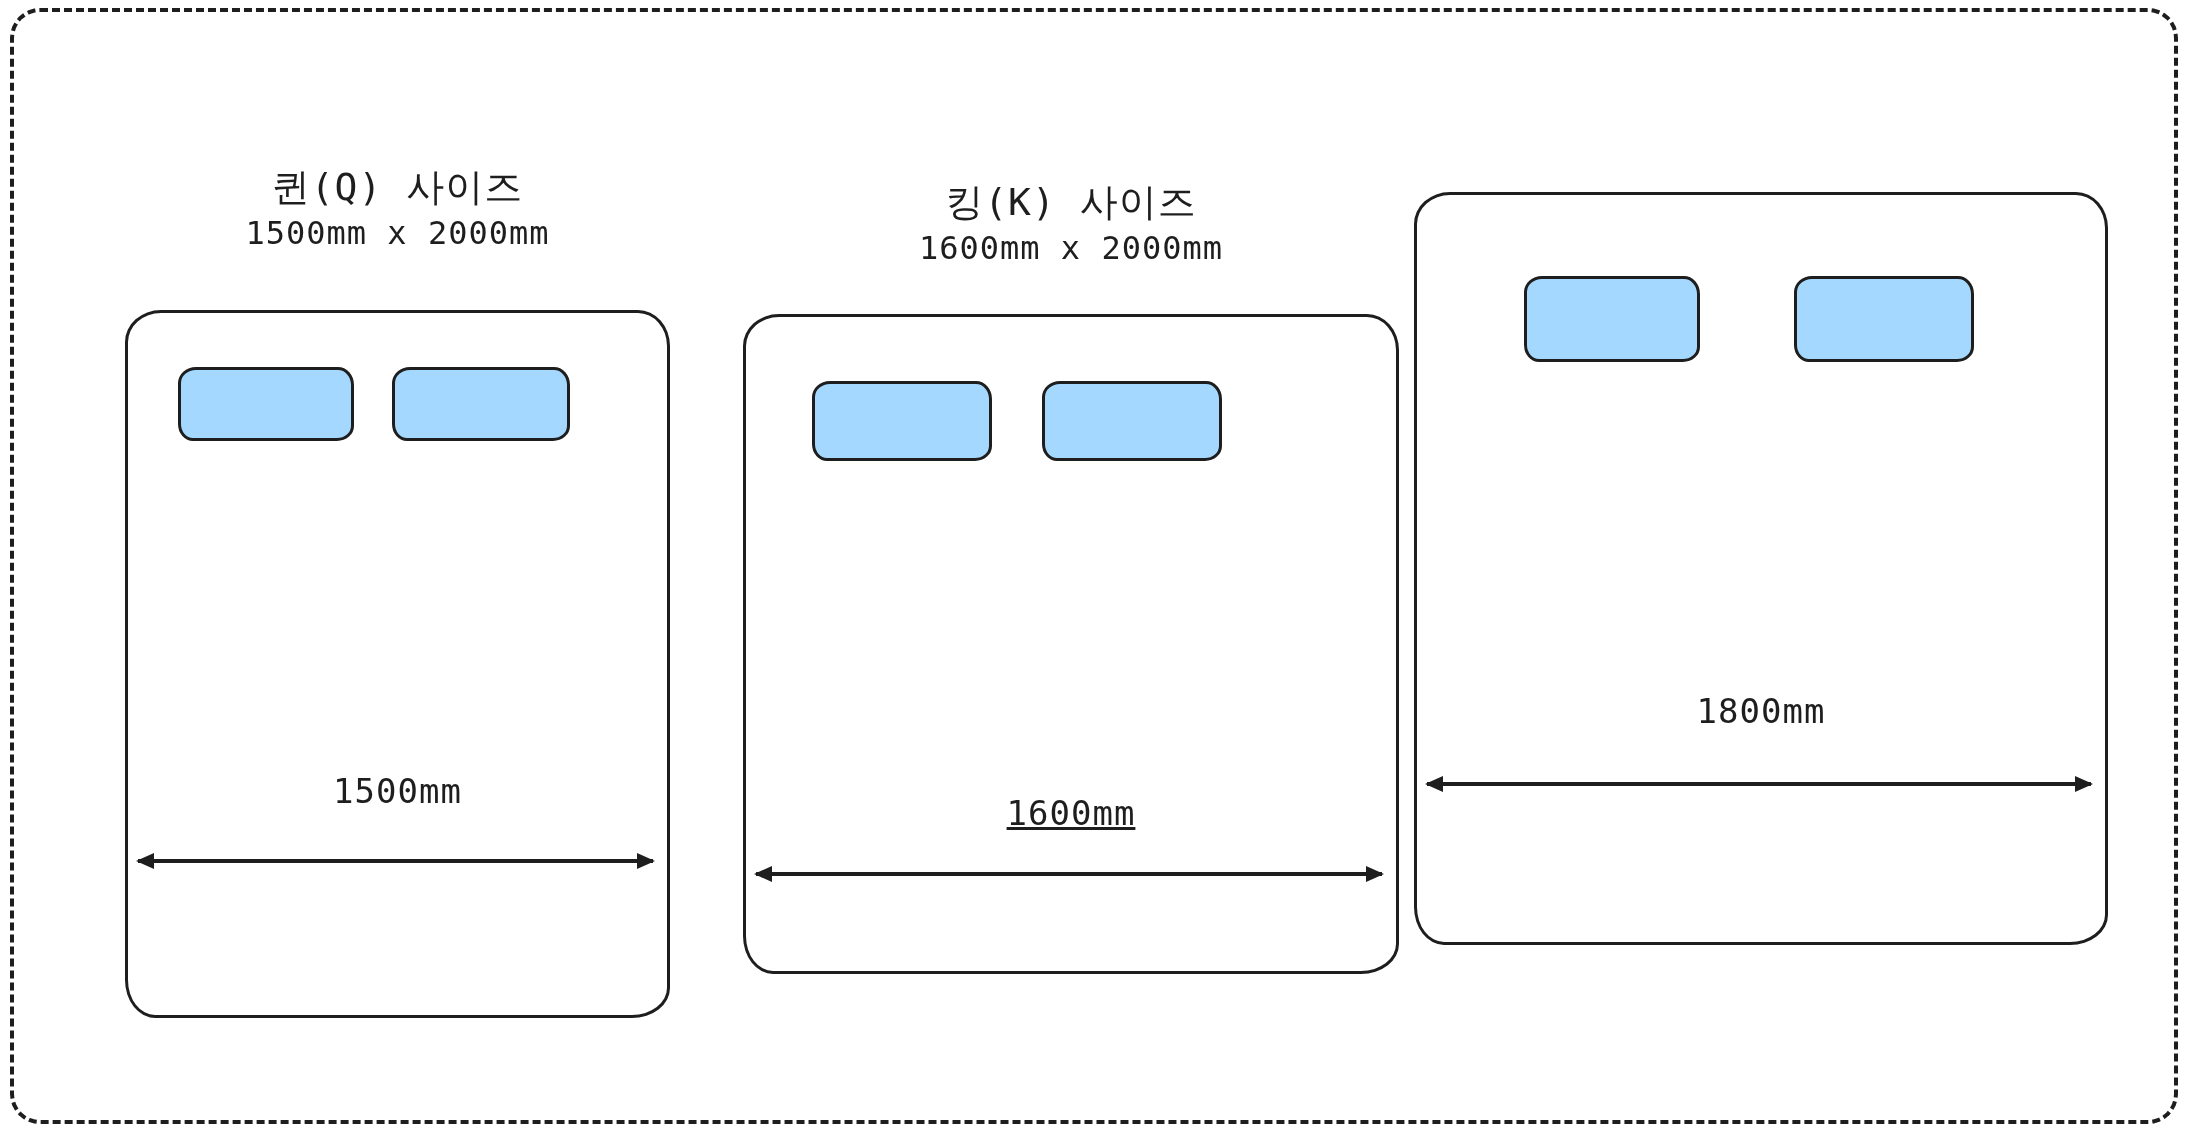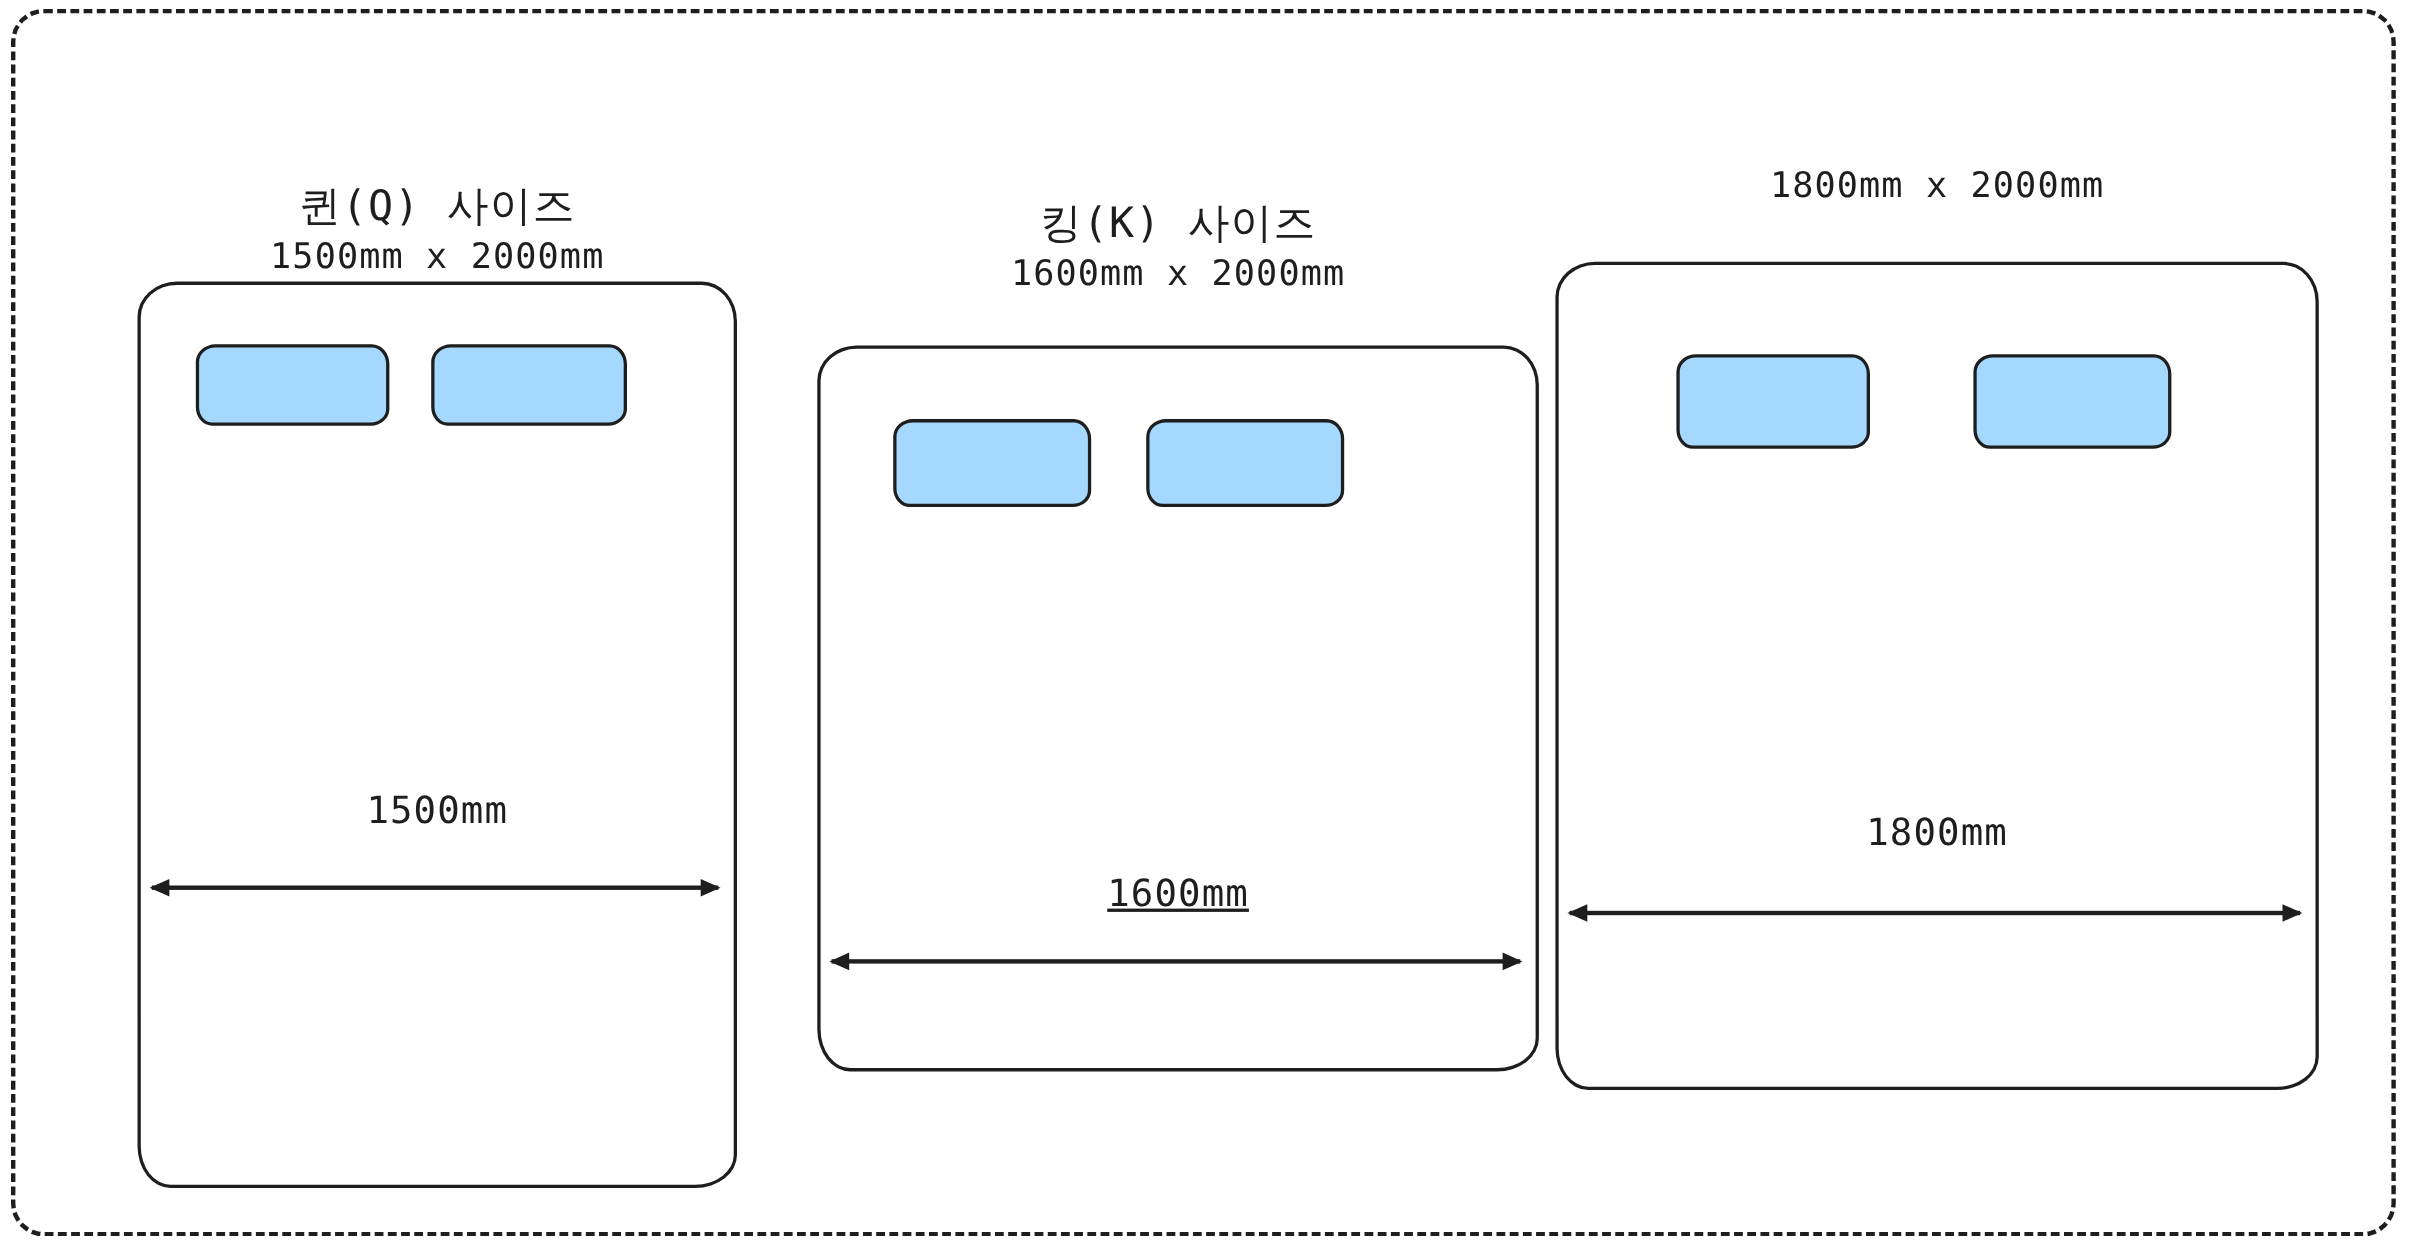--- a/index.html
+++ b/index.html
@@ -84,41 +84,40 @@
 </head>
 <body>
 
 <div class="canvas">
 
   <div class="frame"></div>
 
   <div class="bed-group" style="left:125px; top:140px; width:545px;">
     <div class="bed-title">퀸(Q) 사이즈</div>
     <div class="bed-dims">1500mm x 2000mm</div>
-    <div class="bed" style="height:824px;">
+    <div class="bed" style="margin-top:54px; height:708px;">
       <div class="pillow" style="left:50px; top:54px; width:176px; height:74px;"></div>
       <div class="pillow" style="left:264px; top:54px; width:178px; height:74px;"></div>
       <div class="width-label" style="top:456px;">1500mm</div>
       <div class="arrow" style="left:10px; right:14px; top:546px;"></div>
     </div>
   </div>
 
   <div class="bed-group" style="left:743px; top:155px; width:656px;">
     <div class="bed-title">킹(K) 사이즈</div>
     <div class="bed-dims">1600mm x 2000mm</div>
     <div class="bed" style="margin-top:43px; height:660px;">
       <div class="pillow" style="left:66px; top:64px; width:180px; height:80px;"></div>
       <div class="pillow" style="left:296px; top:64px; width:180px; height:80px;"></div>
       <div class="width-label" style="top:474px;text-decoration:underline;">1600mm</div>
       <div class="arrow" style="left:10px; right:14px; top:555px;"></div>
     </div>
   </div>
 
   <div class="bed-group" style="left:1414px; top:145px; width:694px;">
-    <div class="bed-dims">1800mm x 2000mm</div>
     <div class="bed" style="margin-top:47px; height:753px;">
       <div class="pillow" style="left:107px; top:81px; width:176px; height:86px;"></div>
       <div class="pillow" style="left:377px; top:81px; width:180px; height:86px;"></div>
       <div class="width-label" style="top:494px;">1800mm</div>
       <div class="arrow" style="left:10px; right:14px; top:587px;"></div>
     </div>
   </div>
 
 </div>
 

